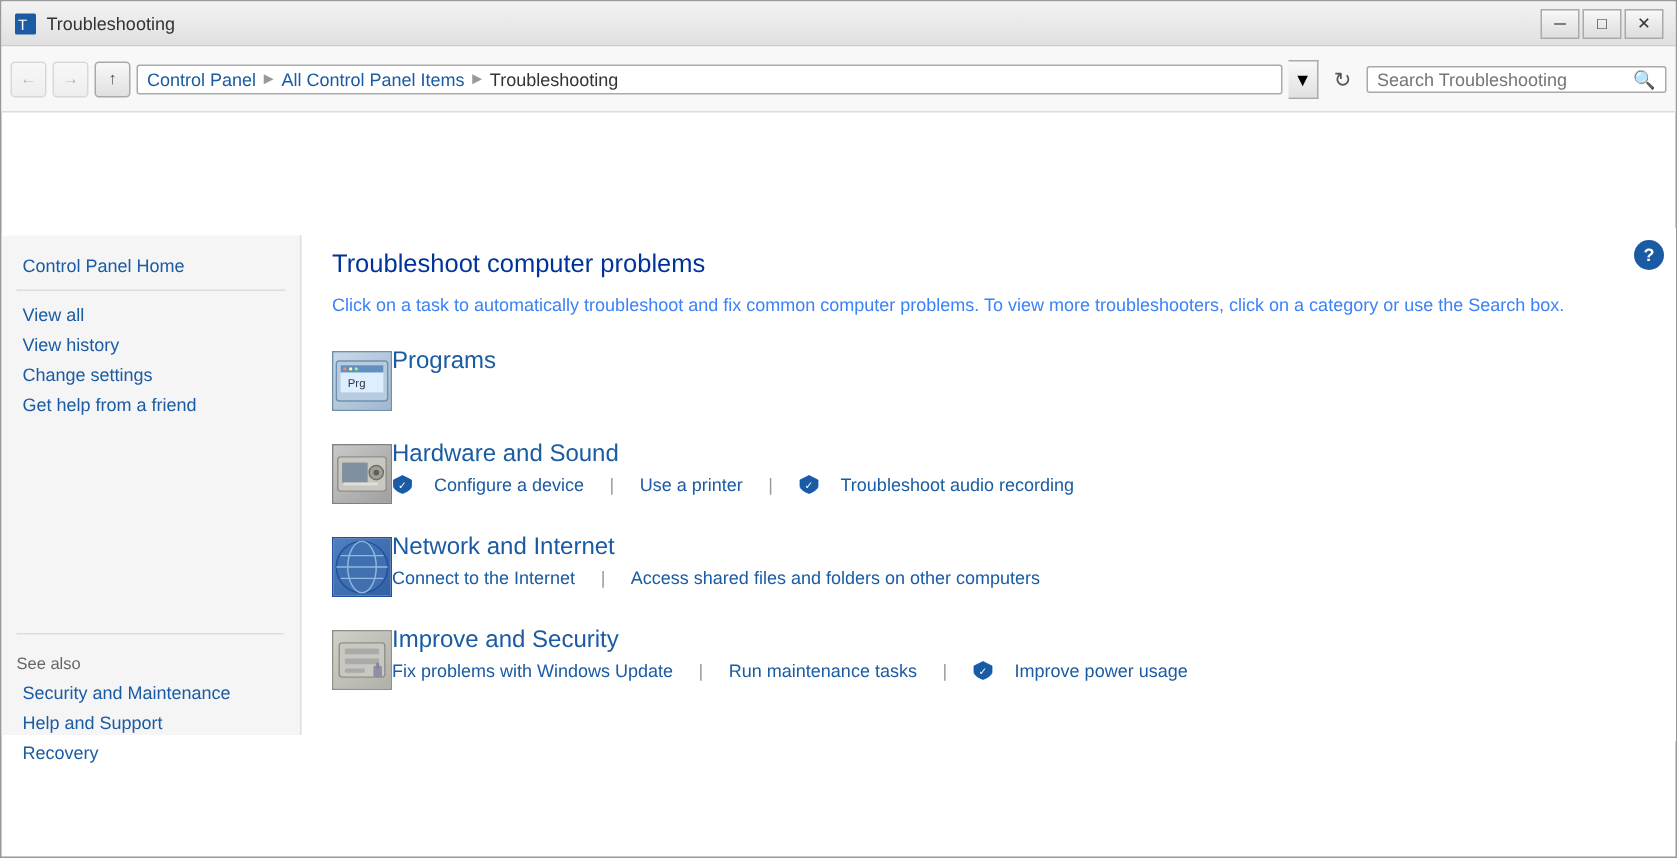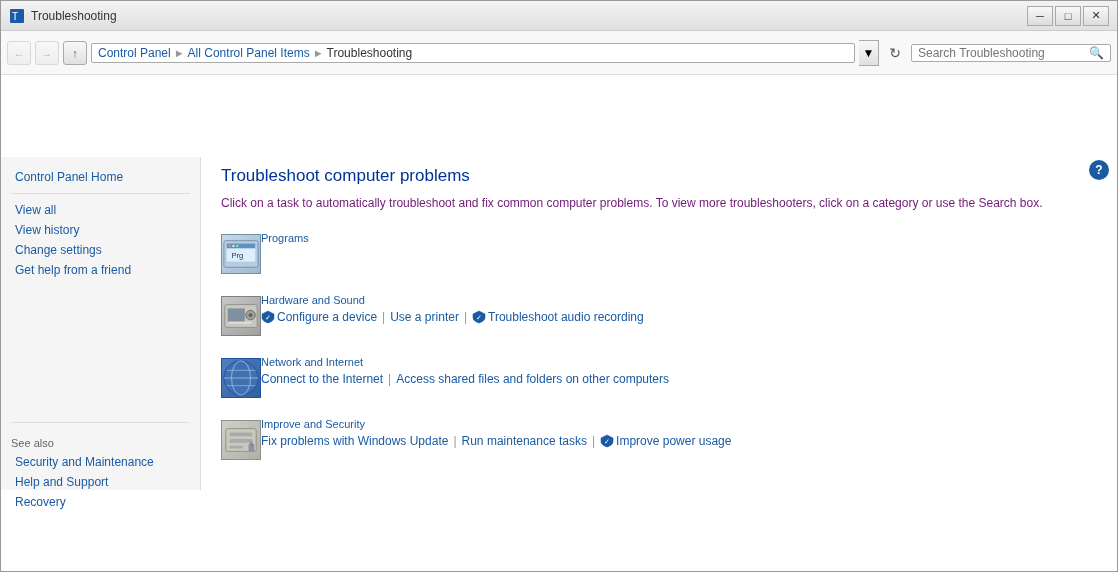--- a/index.html
+++ b/index.html
@@ -33,28 +33,28 @@
 
     
     .sidebar { width: 200px; background: #f5f5f5; border-right: 1px solid #ddd; padding: 10px 0; overflow-y: auto; flex-shrink: 0; }
     .sidebar-link { display: block; padding: 3px 14px; font-size: 12px; color: #1a5ba3; cursor: pointer; text-decoration: none; }
     .sidebar-section { padding: 8px 10px 3px; font-size: 11px; color: #666; font-weight: normal; }
     .sidebar-divider { height: 1px; background: #ddd; margin: 6px 10px; }
 
     
     .content { flex: 1; padding: 14px 20px; overflow-y: auto; background: #fff; position: relative; }
     .page-title { font-size: 17px; color: #003399; font-weight: normal; margin-bottom: 8px; }
-    .page-desc { font-size: 12px; color: #701a75; margin-bottom: 20px; line-height: 1.5; }
+    .page-desc { font-size: 12px; color: #3b82f6; margin-bottom: 20px; line-height: 1.5; }
 
     
     .category { display: flex; align-items: flex-start; margin-bottom: 20px; }
     .category-icon { width: 40px; height: 40px; flex-shrink: 0; margin-top: 2px; }
     .category-icon svg, .category-icon img { width: 40px; height: 40px; }
-    .category-title { font-size: 11px; color: #1a5ba3; cursor: pointer; margin-bottom: 4px; }
-    .category-links { display: flex; flex-wrap: wrap; align-items: center; gap: 0; font-size: 12px; }
+    .category-title { font-size: 16px; color: #1a5ba3; cursor: pointer; margin-bottom: 4px; }
+    .category-links { display: flex; flex-wrap: wrap; align-items: center; gap: 12px; font-size: 12px; }
     .cat-link { color: #1a5ba3; cursor: pointer; }
     .cat-sep { color: #999; margin: 0 5px; }
 
     
     .shield-inline { display: inline-flex; align-items: center; margin-right: 2px; }
     .shield-inline svg { width: 14px; height: 14px; }
 
     
     .help-btn { position: absolute; top: 8px; right: 8px; width: 20px; height: 20px; background: #1a5ba3; border-radius: 50%; display: flex; align-items: center; justify-content: center; color: #fff; font-size: 12px; font-weight: bold; cursor: pointer; }
 

